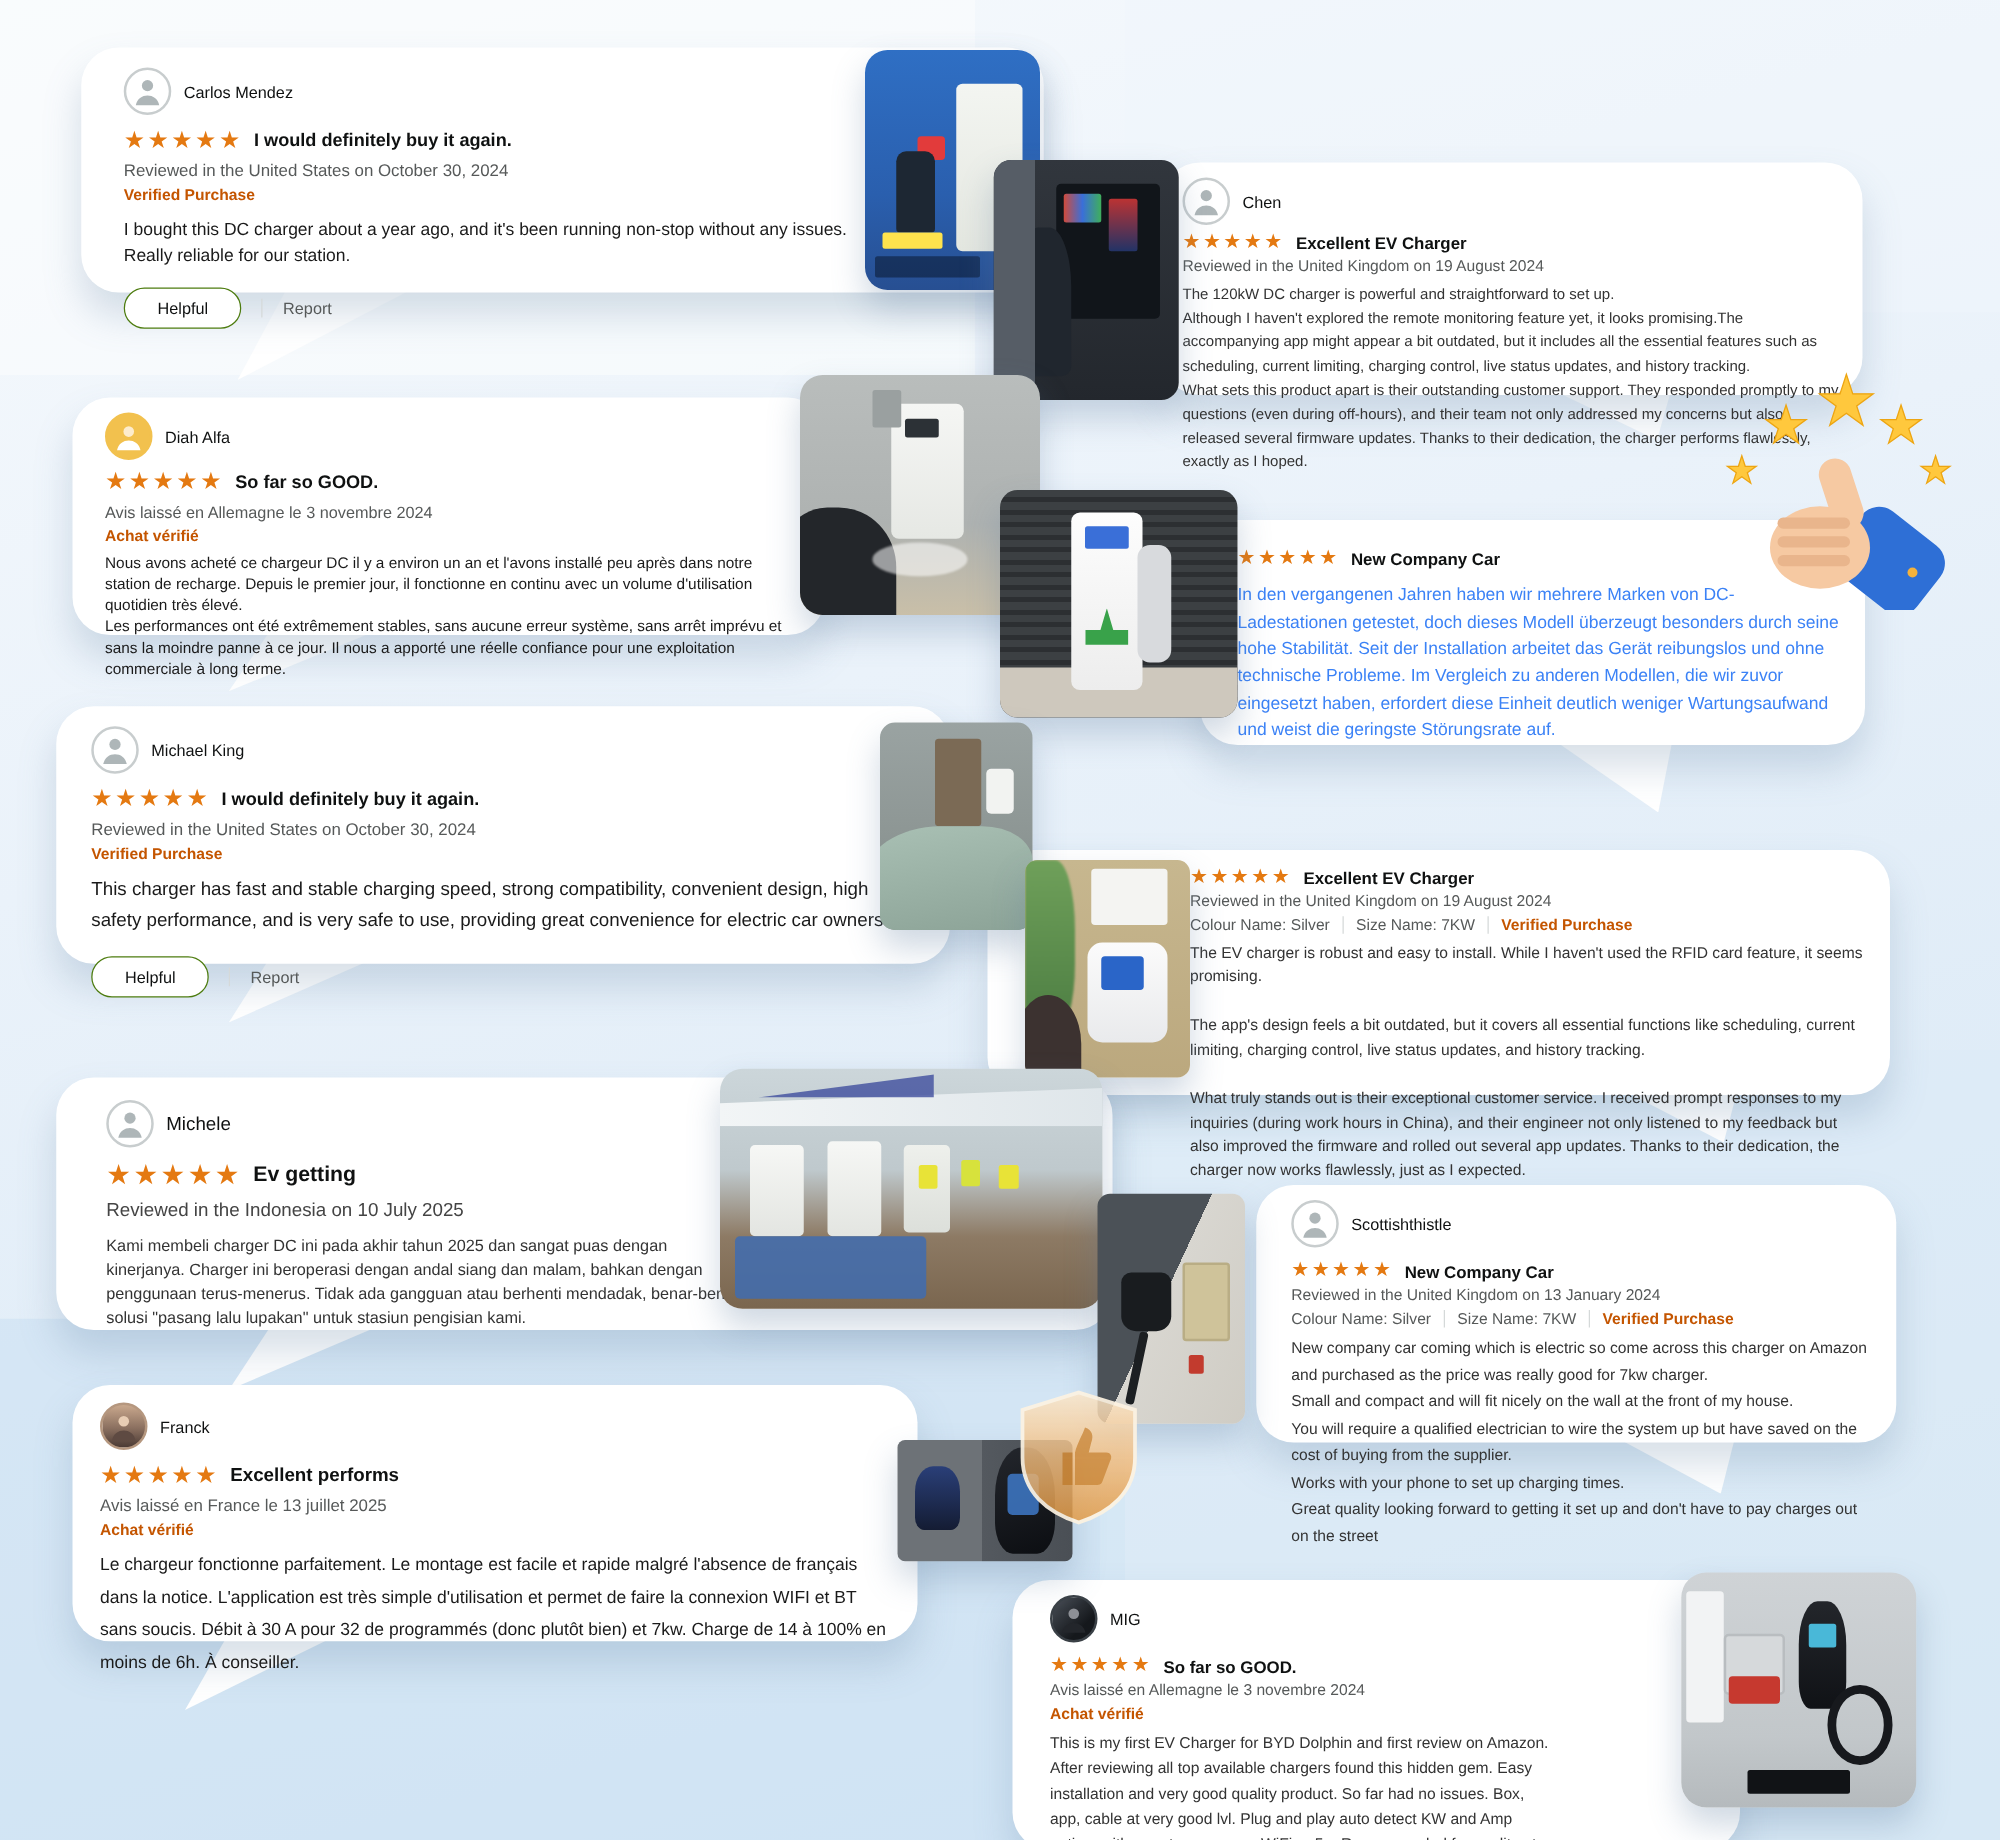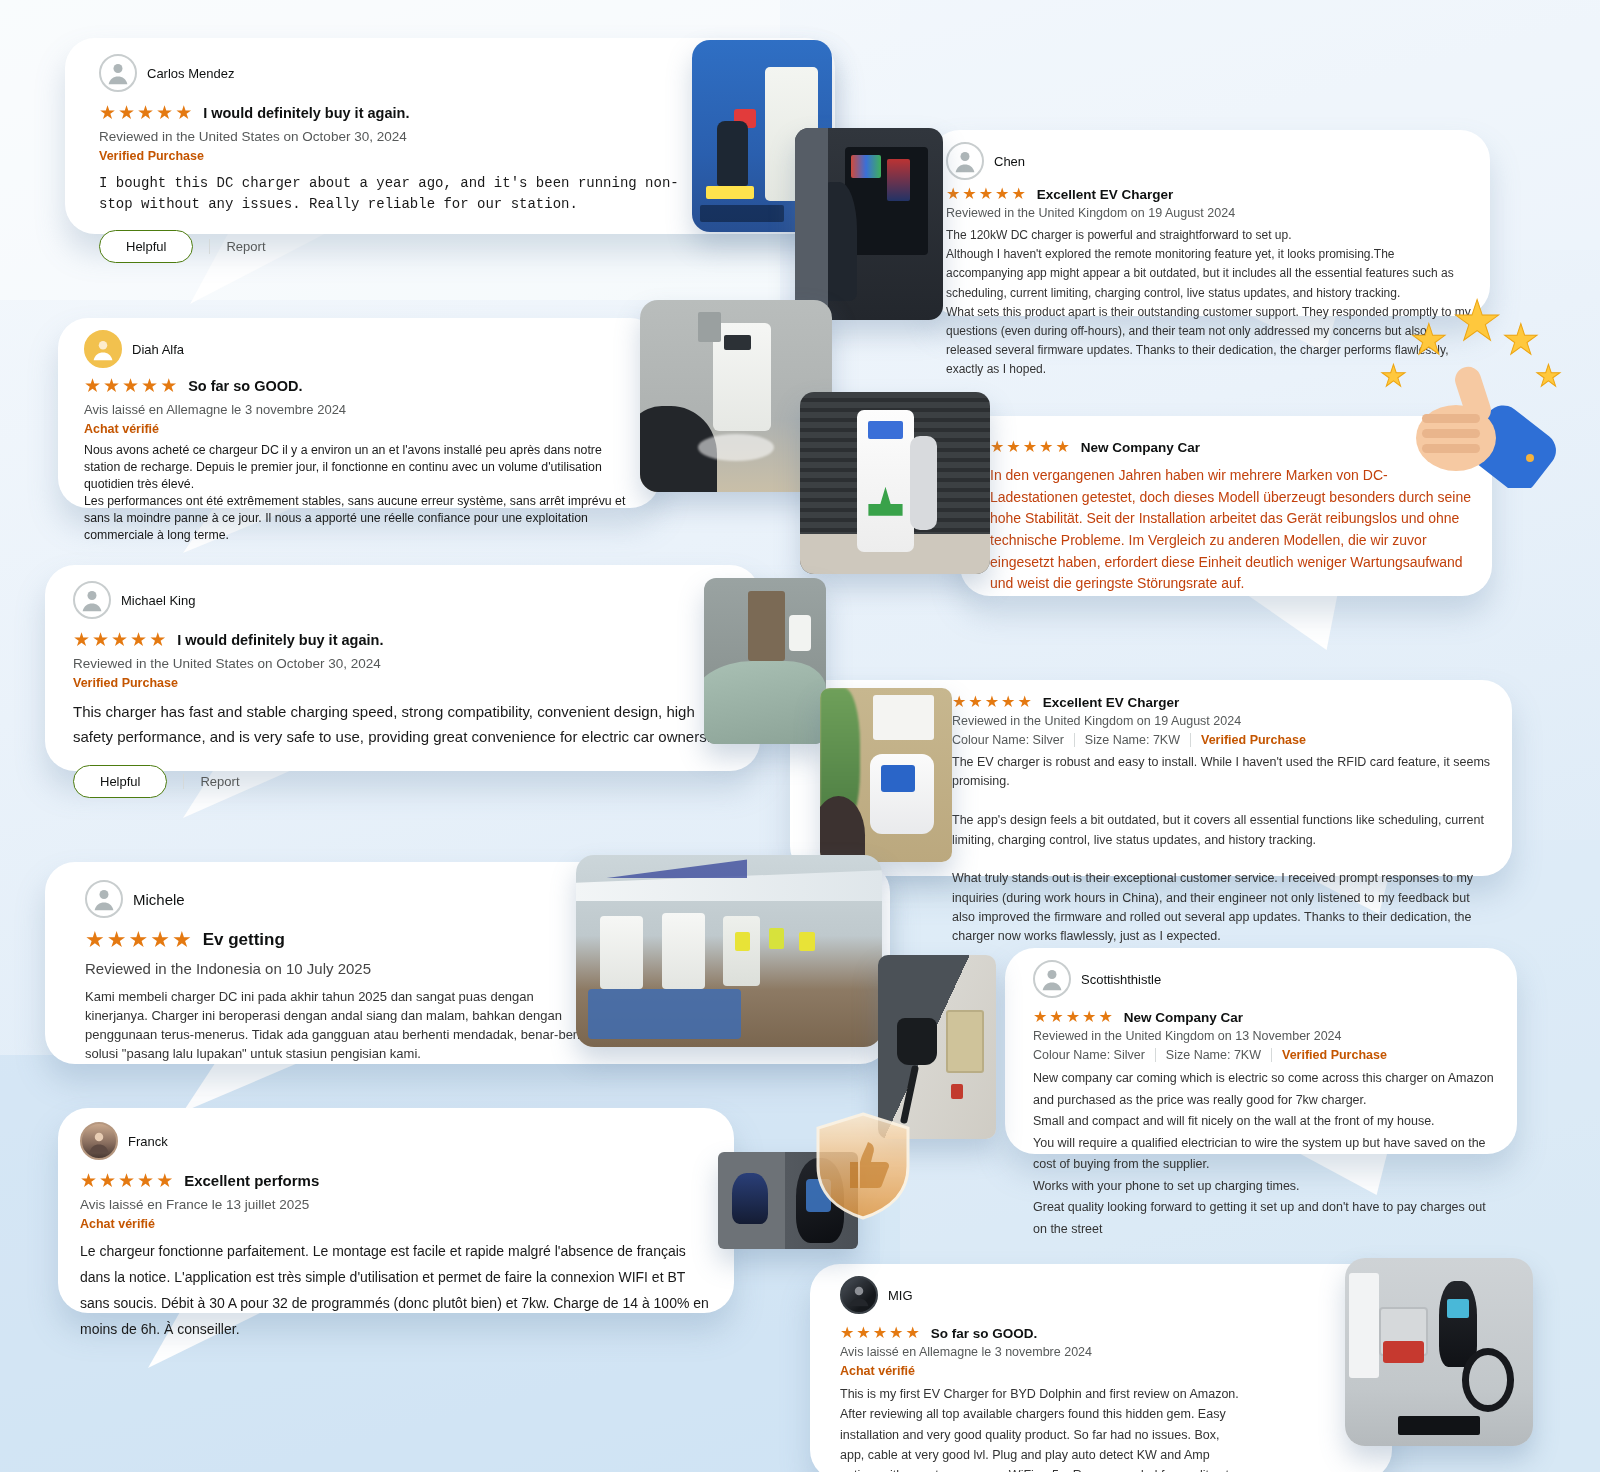--- a/index.html
+++ b/index.html
@@ -50,28 +50,28 @@
   .b2{left:58px;top:318px;width:602px;height:190px;padding:12px 22px 12px 26px;}
   .b3{left:960px;top:416px;width:532px;height:180px;padding:12px 20px 12px 30px;}
   .b4{left:45px;top:565px;width:715px;height:206px;padding:16px 20px 16px 28px;}
   .b5{left:790px;top:680px;width:722px;height:196px;padding:12px 18px 12px 162px;}
   .b6{left:45px;top:862px;width:845px;height:202px;padding:18px 290px 14px 40px;}
   .b7{left:1005px;top:948px;width:512px;height:206px;padding:12px 16px 12px 28px;}
   .b8{left:58px;top:1108px;width:676px;height:205px;padding:14px 24px 14px 22px;}
   .b9{left:810px;top:1264px;width:582px;height:216px;padding:12px 150px 12px 30px;}
 
   
-  .b0 .body{font-size:14px;width:600px;font-family:Liberation Mono, monospace;}
+  .b0 .body{font-size:14px;width:600px;}
   .b1 .rtitle{font-size:13.5px;} .b1 .date{font-size:12.5px;margin-top:4px;}
   .b1 .body{font-size:12px;line-height:1.6;margin-top:6px;color:#333;}
   .b1 .stars{font-size:16px;} .b1 .starline{margin-top:6px;}
   .b2 .date{font-size:13px;} .b2 .body{font-size:12.3px;line-height:1.38;margin-top:6px;}
   .b2 .starline{margin-top:8px;}
   .b3 .stars{font-size:16px;} .b3 .rtitle{font-size:13.5px;}
-  .b3 .body{font-size:14px;line-height:1.55;margin-top:10px;color:#c2410c;}
+  .b3 .body{font-size:14px;line-height:1.55;margin-top:10px;color:#3b82f6;}
   .b4 .body{font-size:15px;line-height:1.65;width:640px;}
   .b5 .stars{font-size:16px;} .b5 .rtitle{font-size:13.5px;}
   .b5 .date{font-size:12.5px;margin-top:4px;}
   .b5 .body{font-size:12.5px;line-height:1.55;margin-top:6px;color:#333;}
   .b6 .name{font-size:15px;} .b6 .rtitle{font-size:17px;} .b6 .stars{font-size:22px;}
   .b6 .date{font-size:15px;color:#444;margin-top:9px;}
   .b6 .body{font-size:13px;line-height:1.45;margin-top:11px;color:#333;}
   .b7 .stars{font-size:16px;} .b7 .rtitle{font-size:13.5px;}
   .b7 .date{font-size:12.5px;margin-top:4px;}
   .b7 .body{font-size:12.5px;line-height:1.72;margin-top:6px;color:#333;}
@@ -260,21 +260,21 @@
             <circle cx="12" cy="8.4" r="3.6" fill="#aeb6b8"></circle>
             <path d="M4.5 21c.8-4.2 4-6.3 7.5-6.3s6.7 2.1 7.5 6.3z" fill="#aeb6b8"></path>
           </svg>
       </span>
       <span class="name">Scottishthistle</span>
     </div>
     <div class="starline">
       <span class="stars">★★★★★</span>
       <span class="rtitle">New Company Car</span>
     </div>
-    <div class="date">Reviewed in the United Kingdom on 13 November 2024</div>
+    <div class="date">Reviewed in the United Kingdom on 13 January 2024</div>
     <div class="variant">
       <span>Colour Name: Silver</span>
       <span class="vsep"></span>
       <span>Size Name: 7KW</span>
       <span class="vsep"></span>
       <span class="verified">Verified Purchase</span>
     </div>
     <div class="body">New company car coming which is electric so come across this charger on Amazon and purchased as the price was really good for 7kw charger.
 Small and compact and will fit nicely on the wall at the front of my house.
 You will require a qualified electrician to wire the system up but have saved on the cost of buying from the supplier.

